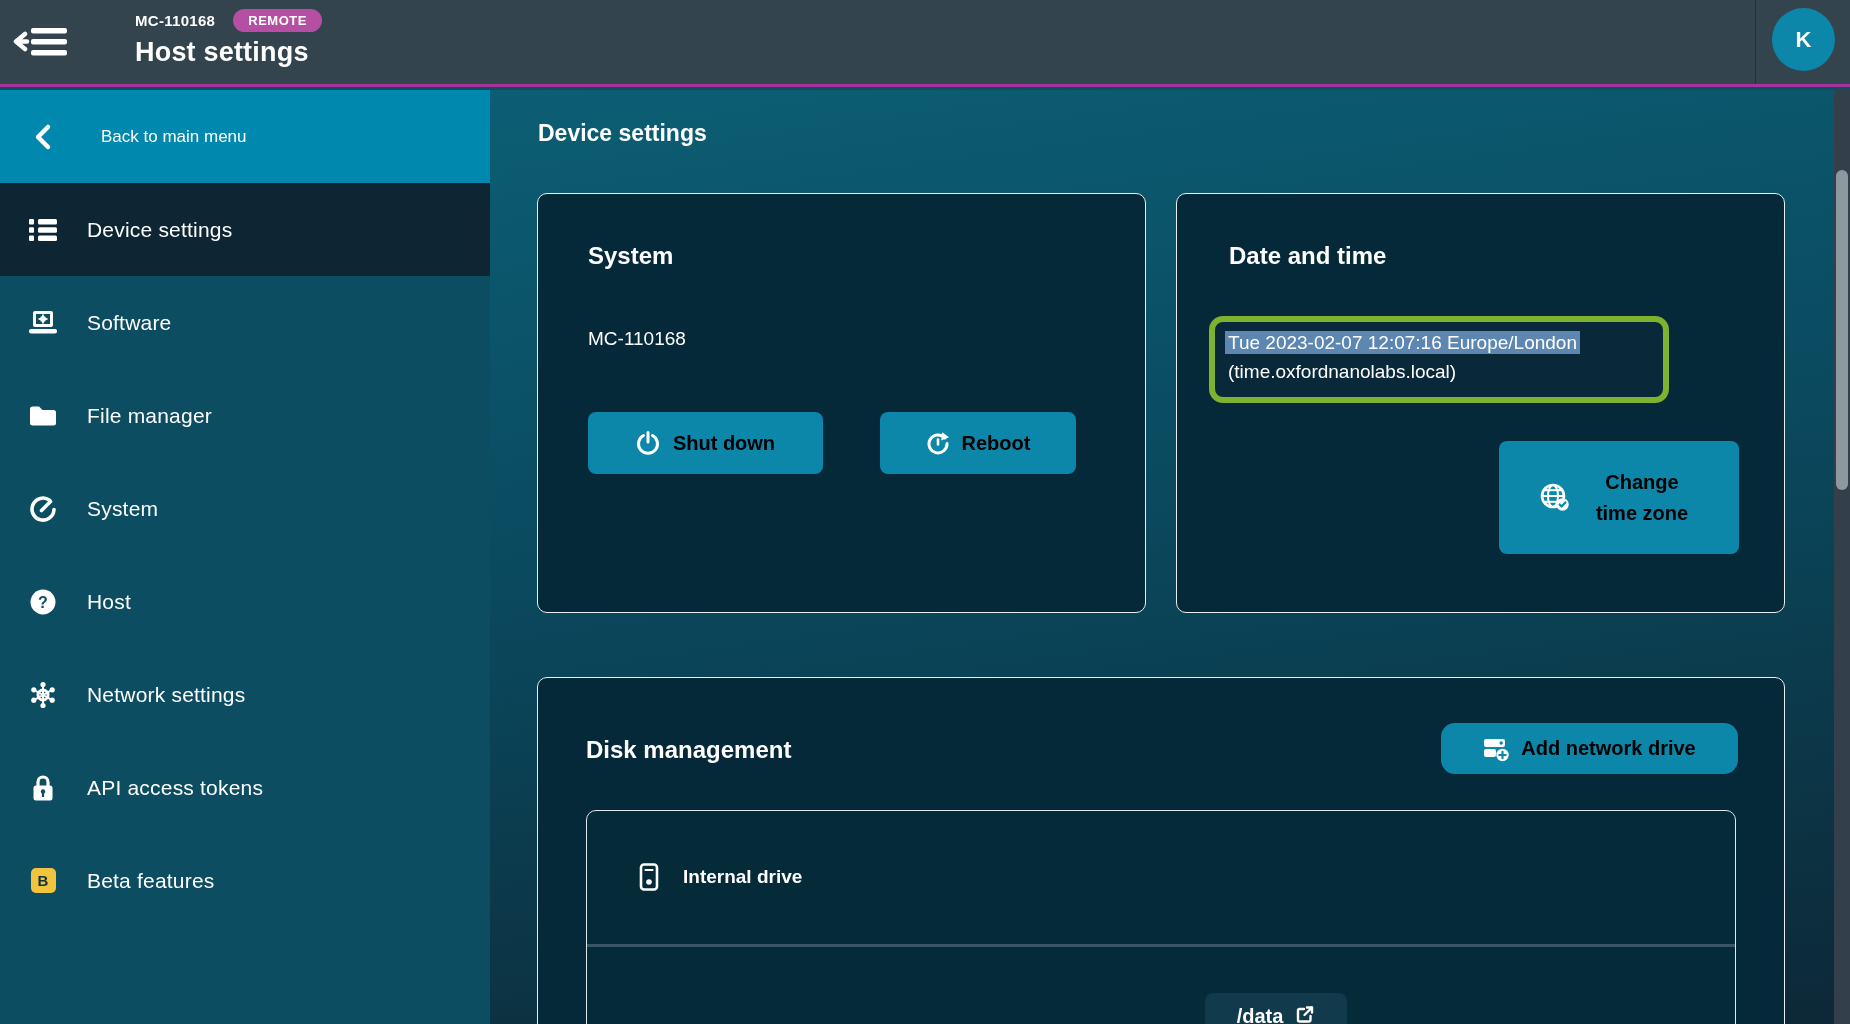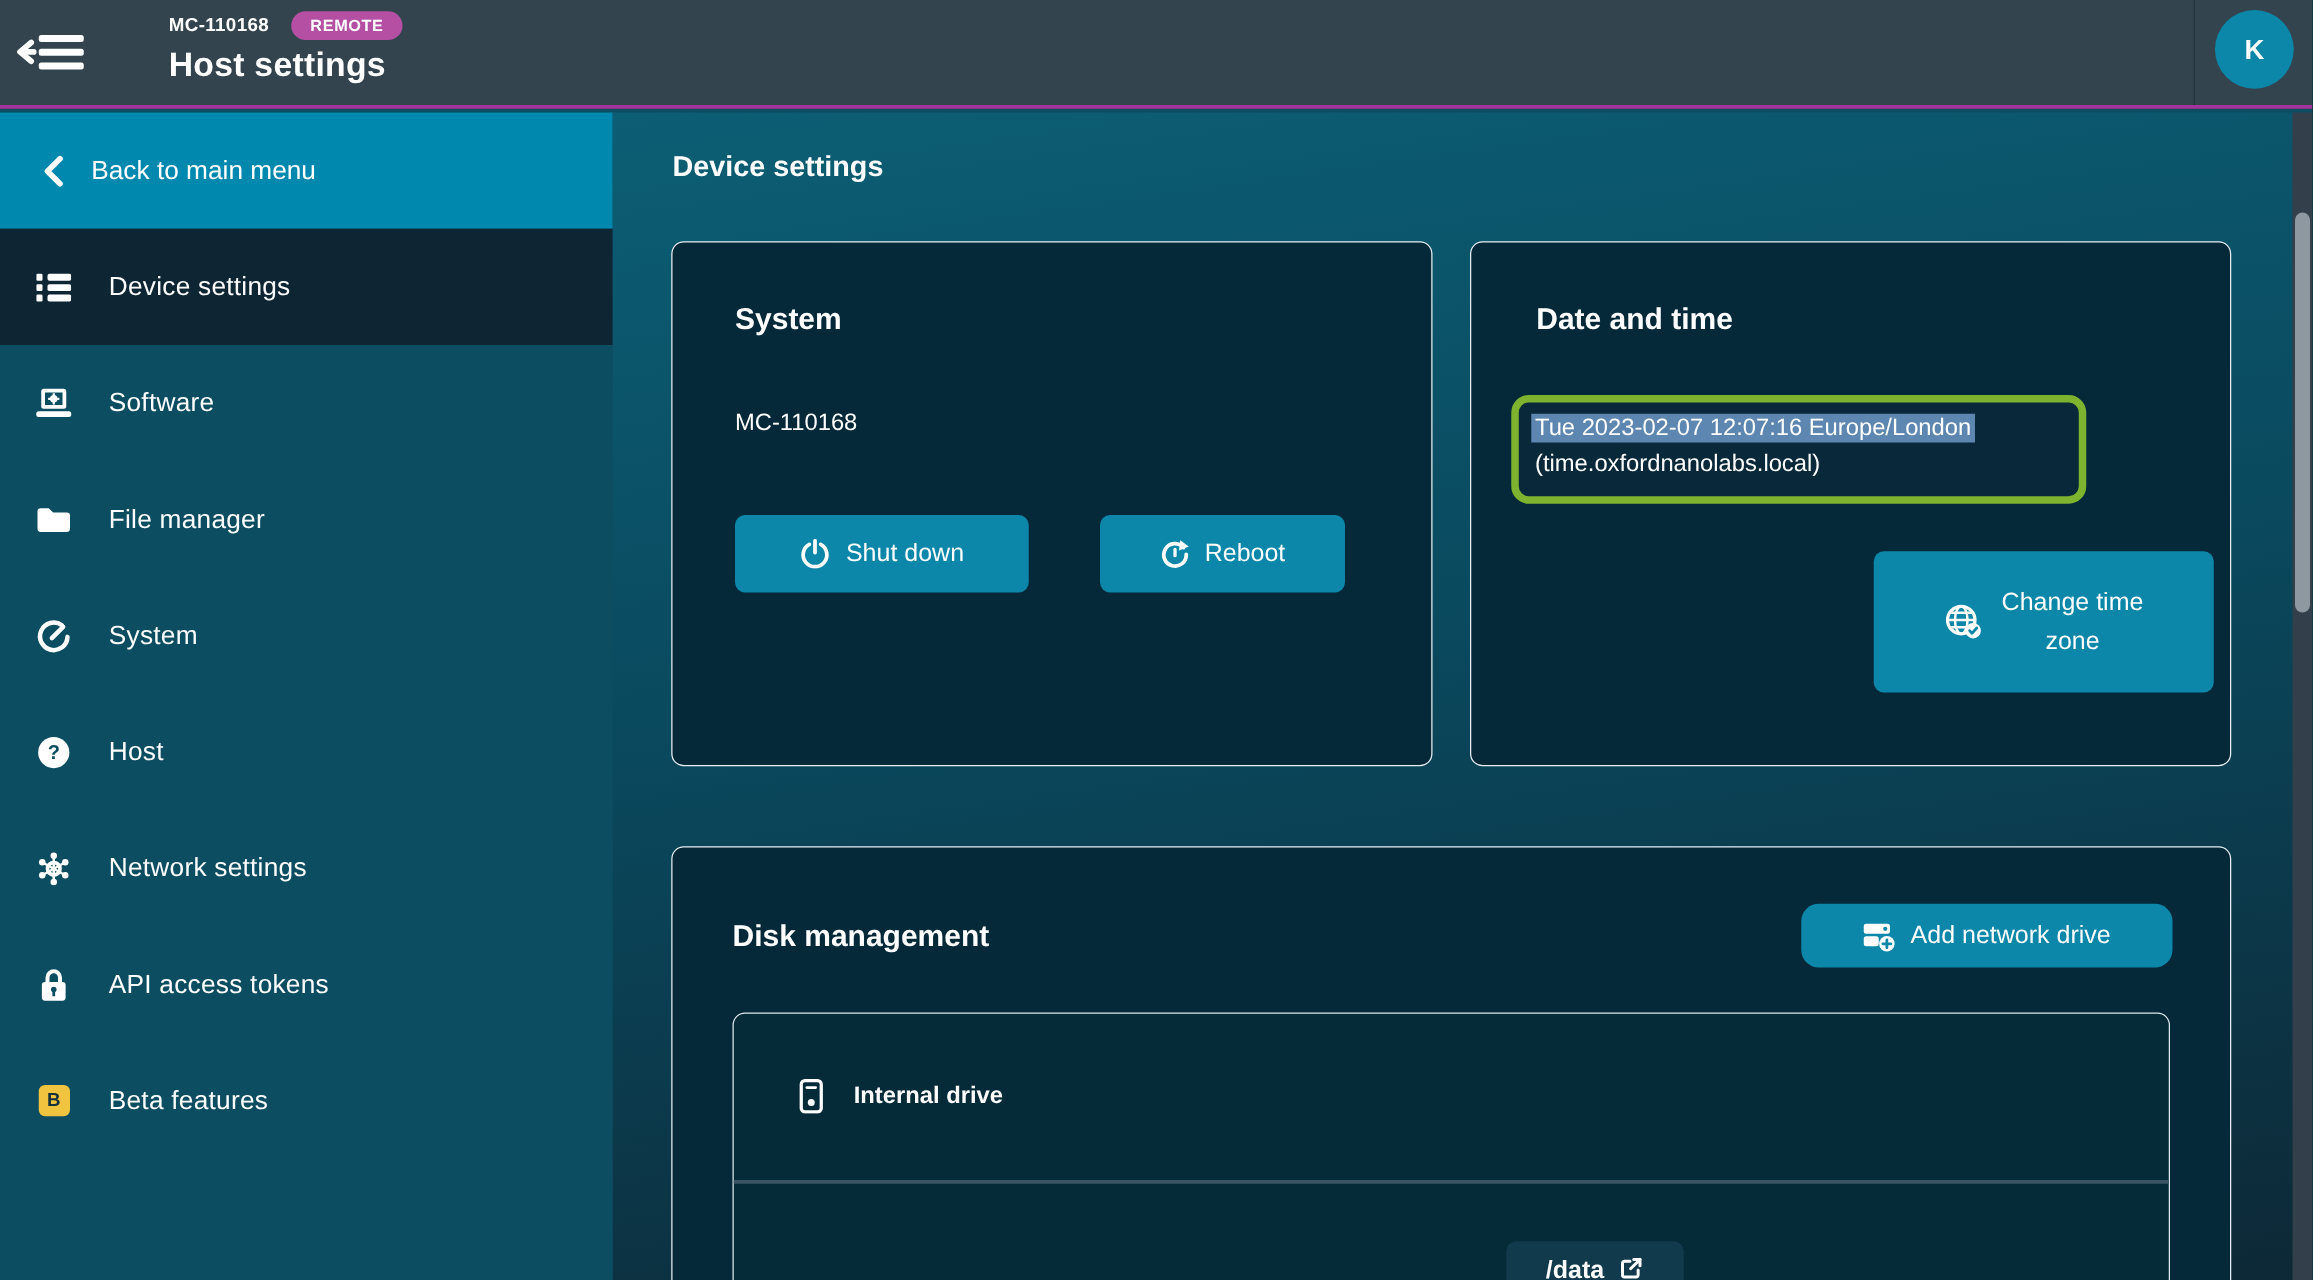--- a/index.html
+++ b/index.html
@@ -19,21 +19,21 @@
   .hdr-title { font-size:27px; font-weight:bold; margin-top:5px; letter-spacing:.2px; }
   .hdr-vline { position:absolute; left:1755px; top:0; width:1px; height:84px; background:rgba(0,0,0,.28); }
   .avatar { position:absolute; left:1772px; top:8px; width:63px; height:63px; border-radius:50%;
             background:#0c87a9; display:flex; align-items:center; justify-content:center;
             font-size:22px; font-weight:bold; cursor:pointer; }
 
   
   .sidebar { position:absolute; left:0; top:90px; width:490px; height:934px; background:#0d4d61; z-index:10; }
   .back-row { height:93px; background:#0088ae; display:flex; align-items:center; padding-left:28px; cursor:pointer; }
   .back-row .ic { width:30px; display:flex; justify-content:center; }
-  .back-row .lbl { margin-left:15px; font-size:21px; }
+  .back-row .lbl { margin-left:43px; font-size:17px; }
   .nav-item { height:93px; display:flex; align-items:center; padding-left:26px; cursor:pointer; }
   .nav-item.active { background:#0e2634; }
   .nav-item .ic { width:34px; display:flex; justify-content:center; }
   .nav-item .lbl { margin-left:27px; font-size:21px; letter-spacing:.2px; }
   .beta-badge { width:25px; height:25px; background:#f0c43e; border-radius:5px; color:#14303d;
                 font-size:15px; font-weight:bold; display:flex; align-items:center; justify-content:center; }
 
   
   .main { position:absolute; left:490px; top:90px; width:1360px; height:934px; overflow:hidden;
           background:linear-gradient(172deg, #0c5e74 0%, #0a4household95e 45%, #0d2836 100%);
@@ -41,33 +41,33 @@
   .main-heading { position:absolute; left:48px; top:30px; font-size:23px; font-weight:bold; }
 
   .card { position:absolute; background:#06293a; border:1.5px solid #e8eff3; border-radius:10px; }
   .card-system   { left:47px;  top:103px; width:609px;  height:420px; }
   .card-datetime { left:686px; top:103px; width:609px;  height:420px; }
   .card-disk     { left:47px;  top:587px; width:1248px; height:600px; }
 
   .card-title { position:absolute; font-size:24px; font-weight:bold; }
   .sys-title { left:50px; top:48px; }
   .sys-device { position:absolute; left:50px; top:134px; font-size:19px; }
-  .btn { background:#0c86a9; border-radius:8px; color:#ffffff; font-weight:normal; font-size:20px;
+  .btn { background:#0c86a9; border-radius:8px; color:#000000; font-weight:bold; font-size:20px;
          display:flex; align-items:center; justify-content:center; cursor:pointer; border:none; }
   .btn-shutdown { position:absolute; left:50px;  top:218px; width:235px; height:62px; gap:13px; }
   .btn-reboot   { position:absolute; left:316px; top:218px; width:196px; height:62px; gap:12px;margin-left:26px; }
 
   .dt-title { left:52px; top:48px; }
   .green-box { position:absolute; left:32px; top:122px; width:460px; height:87px;
                border:6px solid #7db32e; border-radius:14px; background:#09293a; padding:7px 10px; }
   .dt-line1 { font-size:19px; line-height:28px; white-space:nowrap; }
   .dt-line1 .sel { background:#5d87b0; padding:1px 3px; }
   .dt-line2 { font-size:19px; line-height:28px; margin-top:1px; padding-left:3px; }
   .btn-cdt { position:absolute; left:49px;  top:248px; width:241px; height:145px; gap:14px; }
-  .btn-ctz { position:absolute; left:322px; top:247px; width:272px; height:113px; gap:14px; }
+  .btn-ctz { position:absolute; left:322px; top:247px; width:240px; height:113px; gap:14px; }
   .btn-wrap { text-align:center; line-height:31px; }
   .btn-cdt .btn-wrap { width:126px; }
   .btn-ctz .btn-wrap { width:114px; }
 
   .disk-title { left:48px; top:58px; }
   .btn-add { position:absolute; left:903px; top:45px; width:297px; height:51px; gap:12px; border-radius:14px; }
   .inner-card { position:absolute; left:48px; top:132px; width:1150px; height:460px;
                 background:#052a38; border:1.5px solid #dfe9ee; border-radius:10px; }
   .drive-row { position:absolute; left:50px; top:52px; display:flex; align-items:center; gap:22px; }
   .drive-row .lbl { font-size:19px; font-weight:bold; }

